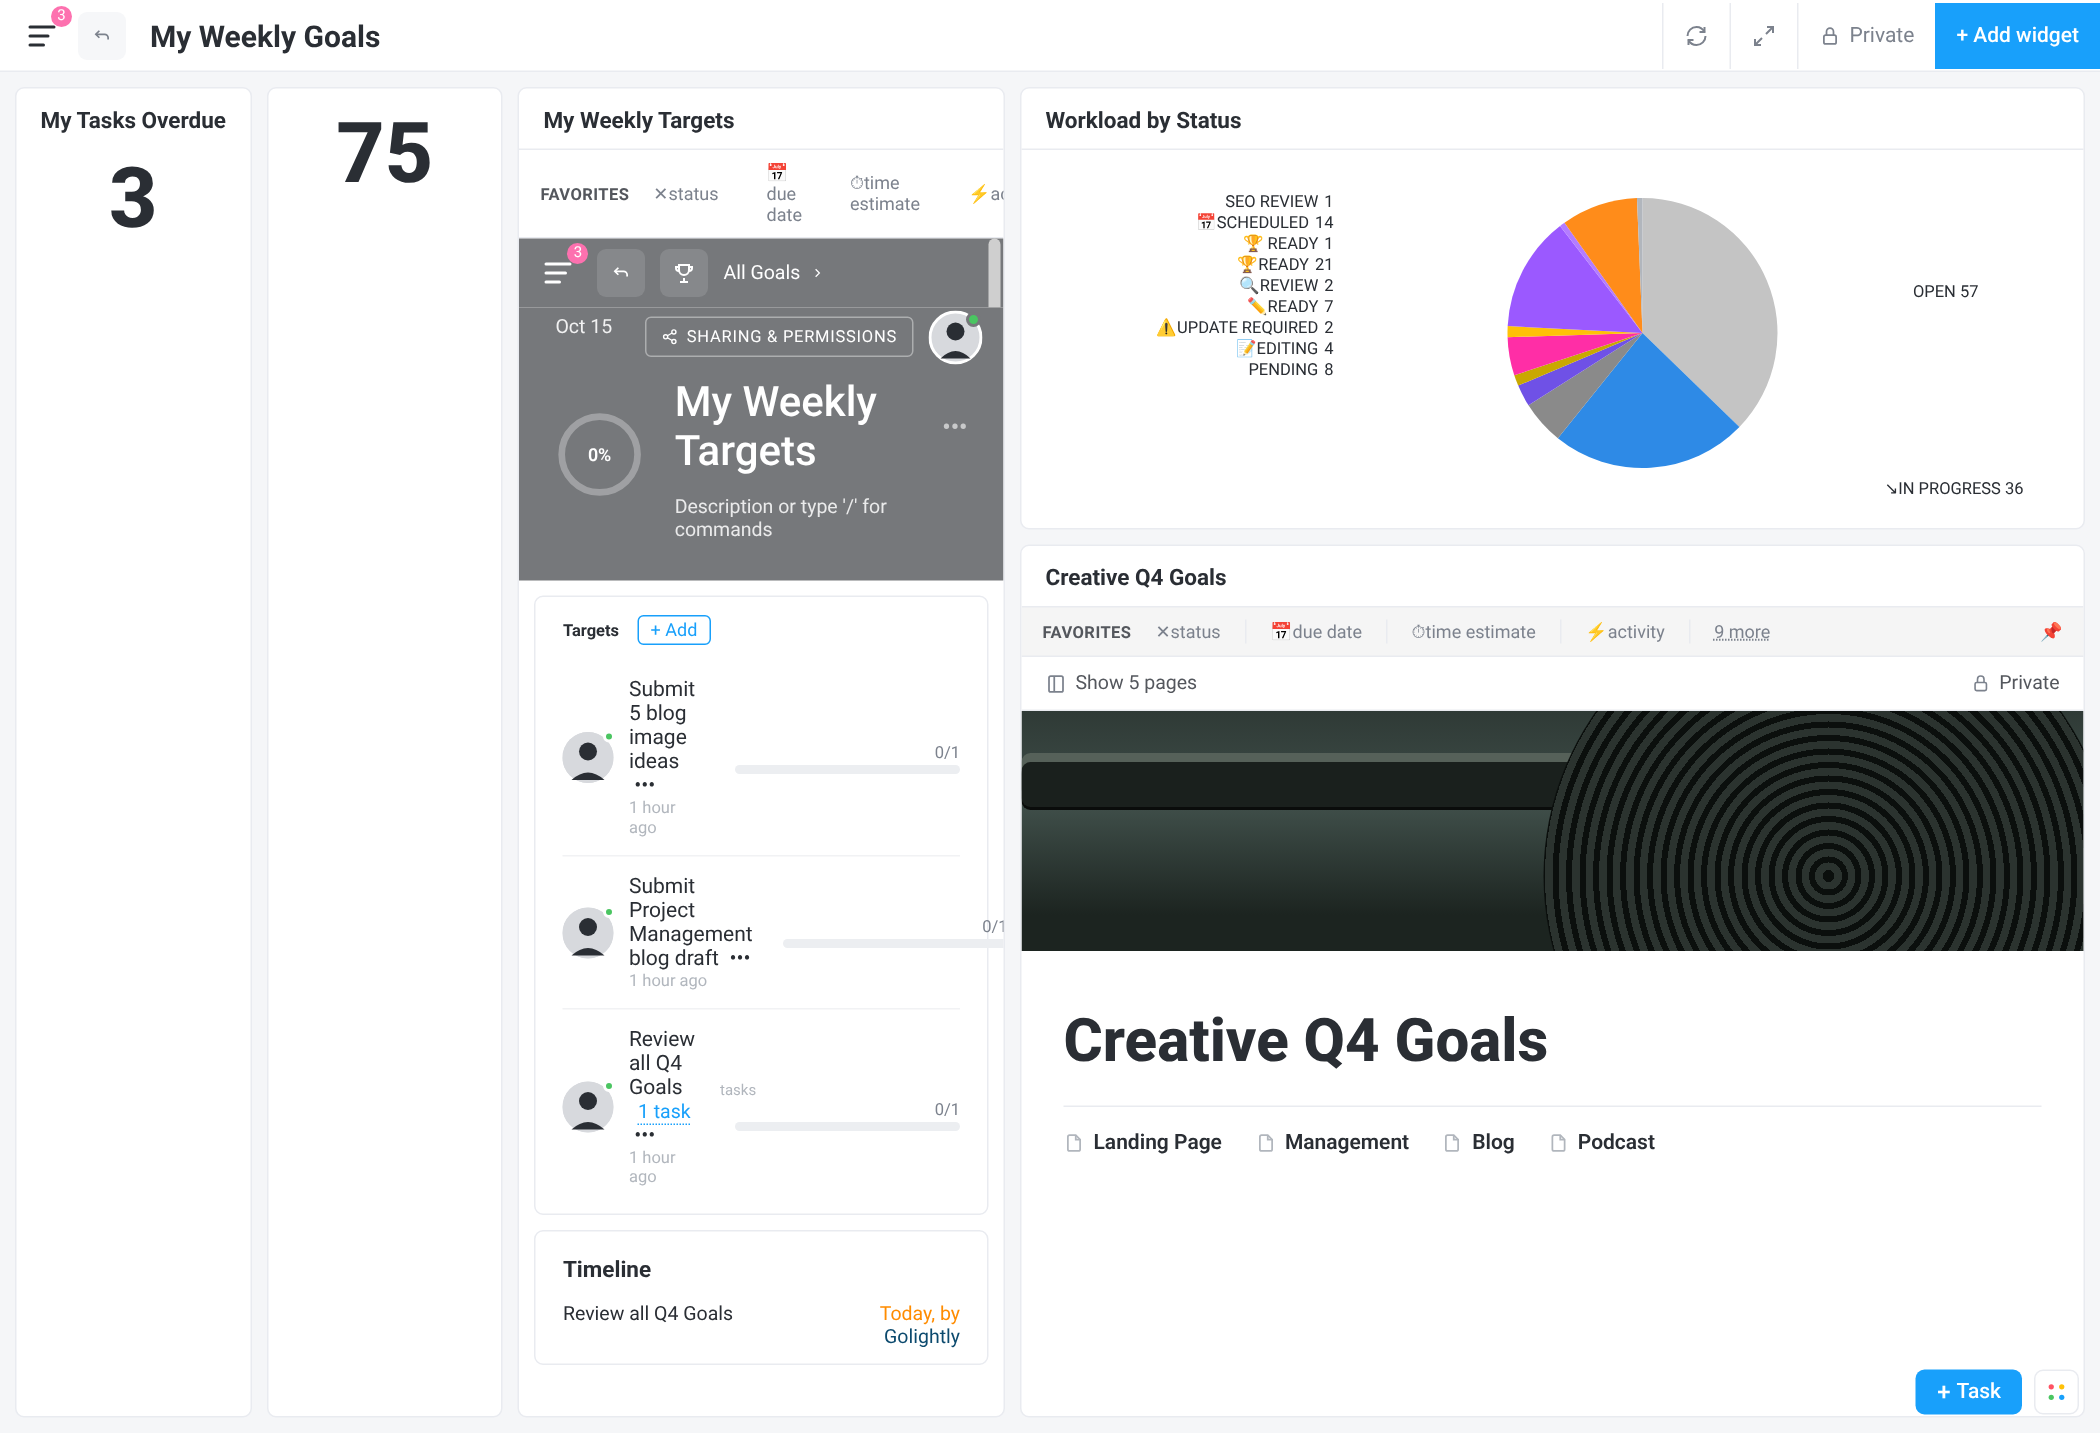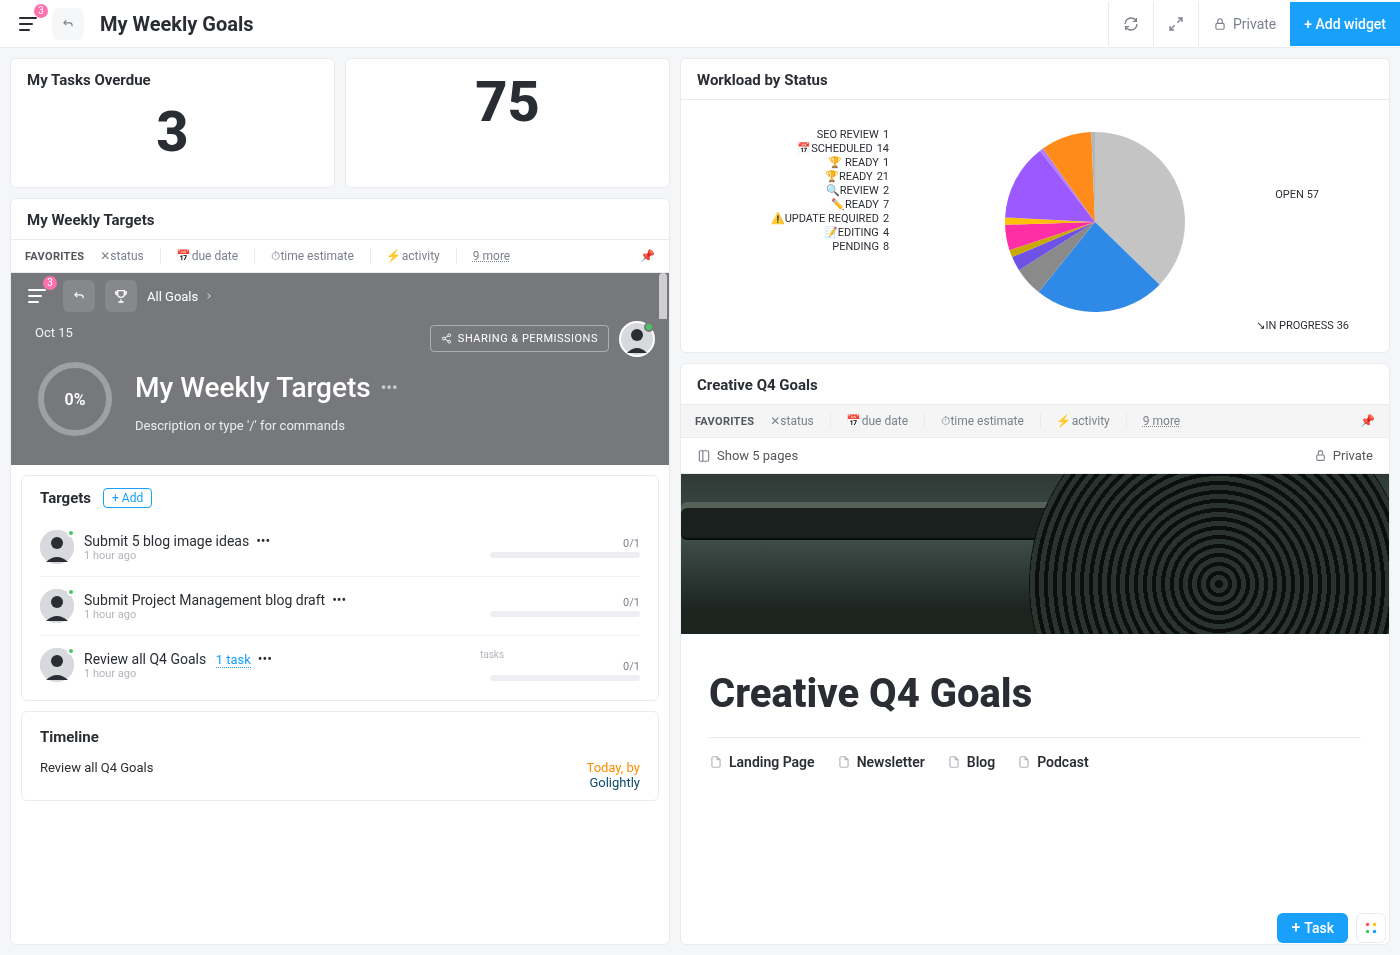--- a/index.html
+++ b/index.html
@@ -15,21 +15,21 @@
 .badge { position:absolute; top:-4px; right:-4px; background:#fd71af; color:#fff; font-size:10px; border-radius:8px; padding:0 4px; min-width:14px; height:14px; line-height:14px; text-align:center; }
 .back-btn { width: 32px; height: 32px; background:#f6f7f9; border-radius:6px; display:flex; align-items:center; justify-content:center; margin:0 8px; cursor:pointer; }
 .page-title { font-size: 20px; font-weight: 700; margin-left: 8px; }
 .spacer { flex:1; }
 .tbtn { height:44px; min-width:44px; border-left:1px solid #e9ebf0; display:flex; align-items:center; justify-content:center; gap:6px; padding:0 14px; color:#7c828d; cursor:pointer; font-size:14px; }
 .tbtn.primary { background:#18a0fb; color:#fff; border:none; font-weight:500; }
 svg { display:block; }
 
 
 .dash { padding: 10px; display:grid; grid-template-columns: 660px 1fr; gap: 10px; height: calc(100% - 48px); }
-.left-col { display:flex; flex-direction:column; gap:10px; }
+.left-col { display:flex; flex-direction:row; gap:10px; }
 .right-col { display:flex; flex-direction:column; gap:10px; }
 
 .card { background:#fff; border:1px solid #e9ebf0; border-radius:6px; }
 .card-header { padding:12px 16px 10px; font-size:15px; font-weight:700; border-bottom:1px solid #e9ebf0; }
 
 .kpis { display:grid; grid-template-columns: 1fr 1fr; gap:10px; }
 .kpi .card-header { border:none; padding-bottom:0; }
 .kpi-val { text-align:center; font-size:56px; font-weight:800; padding: 10px 0 22px; }
 
 
@@ -49,21 +49,21 @@
 .goal-body .date { position:absolute; top:6px; left:24px; font-size:13px; opacity:.9; }
 .sharing { position:absolute; top:6px; right:60px; border:1px solid rgba(255,255,255,.4); border-radius:4px; font-size:11px; letter-spacing:.5px; padding:6px 10px; display:flex; align-items:center; gap:6px; }
 .avatar-head { position:absolute; top:2px; right:14px; }
 .progress-ring { width:80px; height:80px; margin-top:30px; }
 .goal-text { margin-top:36px; }
 .goal-title { font-size:28px; font-weight:500; display:flex; align-items:center; gap:10px; }
 .goal-desc { font-size:13px; opacity:.85; margin-top:14px; }
 
 .targets-card { margin:10px 10px 0; background:#fff; border:1px solid #e9ebf0; border-radius:6px; padding: 12px 18px 6px; }
 .targets-top { display:flex; align-items:center; gap:12px; margin-bottom:10px; }
-.targets-top h3 { font-size:15px; font-weight:700; }
+.targets-top h3 { font-size:11px; font-weight:700; }
 .add-btn { border:1px solid #18a0fb; color:#18a0fb; border-radius:4px; padding:2px 8px; font-size:12px; cursor:pointer; }
 .target-row { display:flex; align-items:center; padding:12px 0; border-top:1px solid #f1f2f4; gap:10px; }
 .target-row:first-of-type { border-top:none; }
 .avatar { width:34px; height:34px; border-radius:50%; background:#d7d9dd; display:flex; align-items:center; justify-content:center; position:relative; flex-shrink:0; }
 .avatar .dot { width:8px; height:8px; background:#4ac561; border-radius:50%; border:2px solid #fff; position:absolute; top:-1px; right:-1px; }
 .target-text { flex:1; }
 .target-name { font-size:14px; }
 .target-time { font-size:11px; color:#b1b6bd; }
 .task-link { font-size:13px; color:#18a0fb; border-bottom:1px dotted #18a0fb; margin-left:6px;margin-top:25px; }
 .target-right { display:flex; flex-direction:column; align-items:flex-end; min-width:160px; }
@@ -422,21 +422,21 @@
               <path d="M14 3H7a2 2 0 00-2 2v14a2 2 0 002 2h10a2 2 0 002-2V8z"></path>
               <path d="M14 3v5h5"></path>
             </svg>
             <span>Landing Page</span>
           </div>
           <div class="page-chip">
             <svg width="14" height="14" viewBox="0 0 24 24" fill="none" stroke="currentColor" stroke-width="2">
               <path d="M14 3H7a2 2 0 00-2 2v14a2 2 0 002 2h10a2 2 0 002-2V8z"></path>
               <path d="M14 3v5h5"></path>
             </svg>
-            <span>Newsletter</span>
+            <span>Management</span>
           </div>
           <div class="page-chip">
             <svg width="14" height="14" viewBox="0 0 24 24" fill="none" stroke="currentColor" stroke-width="2">
               <path d="M14 3H7a2 2 0 00-2 2v14a2 2 0 002 2h10a2 2 0 002-2V8z"></path>
               <path d="M14 3v5h5"></path>
             </svg>
             <span>Blog</span>
           </div>
           <div class="page-chip">
             <svg width="14" height="14" viewBox="0 0 24 24" fill="none" stroke="currentColor" stroke-width="2">

